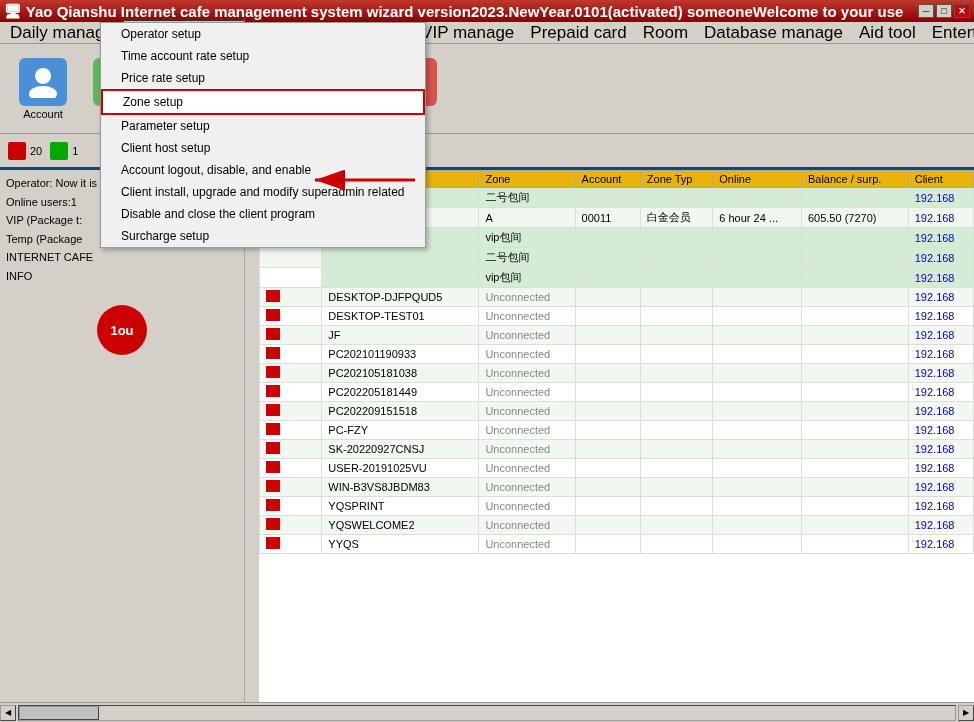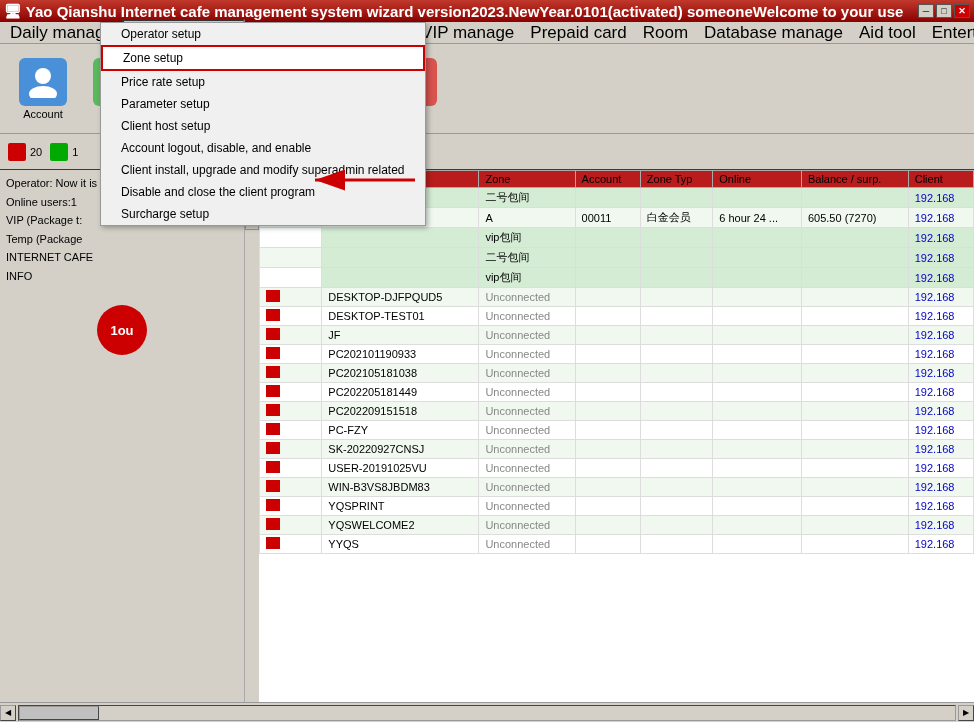--- a/index.html
+++ b/index.html
@@ -96,21 +96,21 @@
     .icon-green { background: #5cb85c; color: white; }
     .icon-blue2 { background: #5b9bd5; color: white; }
     .icon-yellow { background: #f0c040; color: white; }
     .icon-person { background: #c8a06a; color: white; }
     .icon-red { background: #d9534f; color: white; }
     
     #status-panel {
       display: flex;
       height: 36px;
       background: #d4d0c8;
-      border-bottom: 1px solid #0c4a6e;
+      border-bottom: 3px solid #0c4a6e;
       align-items: center;
       padding: 2px 8px;
       gap: 8px;
     }
     .status-item {
       display: flex;
       align-items: center;
       gap: 4px;
       font-size: 11px;
     }
@@ -141,21 +141,21 @@
       overflow: auto;
       position: relative;
     }
     
     #data-table {
       width: 100%;
       border-collapse: collapse;
       font-size: 11px;
     }
     #data-table th {
-      background: #b91c1c;
+      background: #eab308;
       border: 1px solid #aaa;
       padding: 2px 6px;
       text-align: left;
       font-weight: normal;
       white-space: nowrap;
       margin-top: 48px;
     }
     #data-table td {
       border: 1px solid #ddd;
       padding: 2px 6px;
@@ -567,22 +567,23 @@
   <div class="scroll-btn">◀</div>
   <div id="scroll-track">
     <div id="scroll-thumb"></div>
   </div>
   <div class="scroll-btn">▶</div>
 </div>
 
 <div id="dropdown-overlay">
   <div id="system-menu">
     <div class="dropdown-item">Operator setup</div>
+    <div class="dropdown-item">Time account rate setup</div>
+    <div class="dropdown-item">Price rate setup</div>
     <div class="dropdown-item highlighted">Zone setup</div>
-    <div class="dropdown-item">Price rate setup</div>
     <div class="dropdown-item">Parameter setup</div>
     <div class="dropdown-item">Client host setup</div>
     <div class="dropdown-item">Account logout, disable, and enable</div>
     <div class="dropdown-item">Client install, upgrade and modify superadmin related</div>
     <div class="dropdown-item">Disable and close the client program</div>
     <div class="dropdown-item">Surcharge setup</div>
   </div>
 </div>
 
 <div id="arrow-indicator" style="position:absolute; top:160px; left:305px; z-index:1001;">

